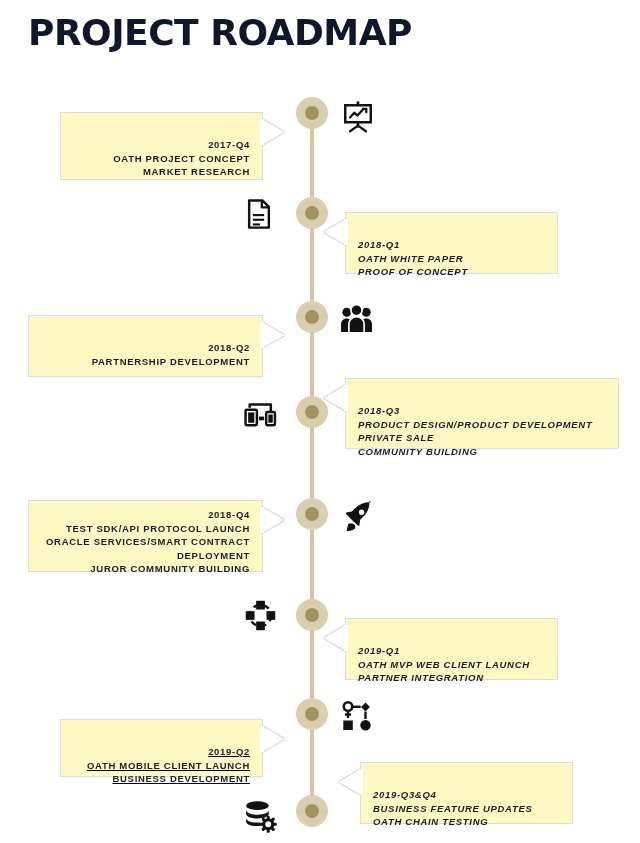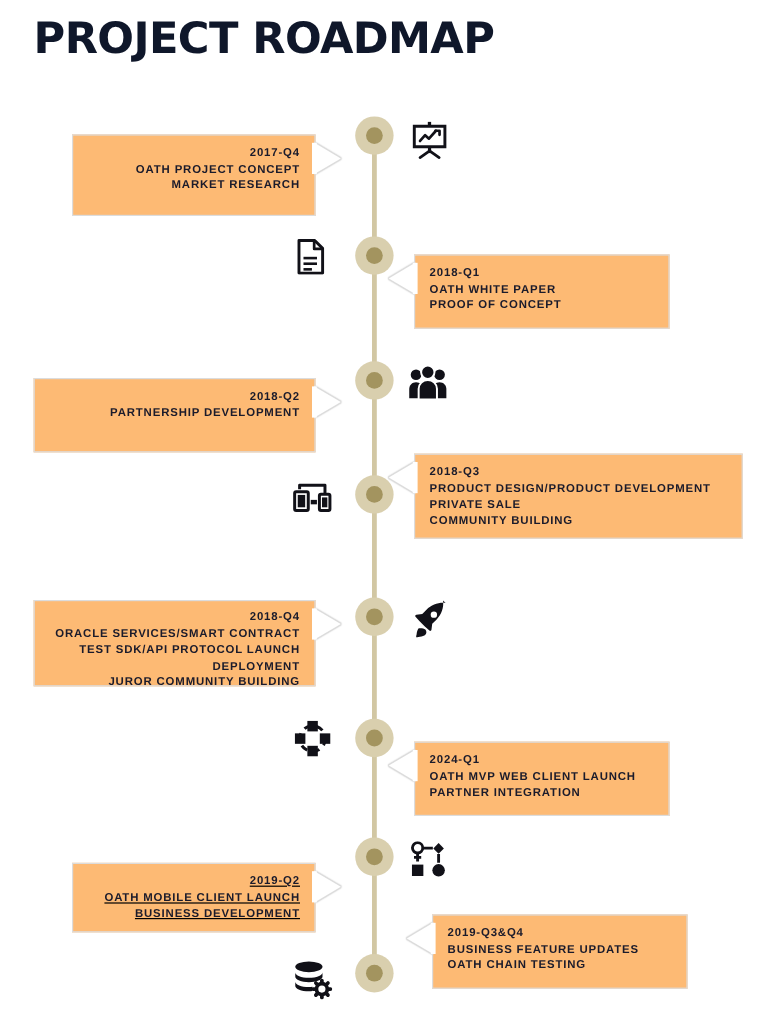--- a/index.html
+++ b/index.html
@@ -55,33 +55,33 @@
     height: 14px;
     border-radius: 50%;
     background: #a3945f;
   }
 
   
   .callout {
     position: absolute;
     box-sizing: border-box;
     border: 1.5px solid #dcdcdc;
-    background: #fdba74;
-    padding: 8px 12px;
+    background: #fef9c3;
+    padding: 25px 12px;
   }
   .callout .qlabel,
   .callout .line {
     color: #1b1b2b;
     font-size: 9.5px;
     font-weight: bold;
     letter-spacing: 0.7px;
     line-height: 13.5px;
     white-space: nowrap;
   }
-  .callout.right-side { text-align: left; }
+  .callout.right-side { text-align: left; font-style: italic; }
   .callout.left-side  { text-align: right; }
 
   
   .notch {
     position: absolute;
     width: 0;
     height: 0;
   }
   .callout.left-side .notch {
     right: -22px;
@@ -209,38 +209,38 @@
     <rect x="21.5" y="13.5" width="8.5" height="13" rx="1.2" fill="none" stroke="currentColor" stroke-width="2.4"></rect>
     <rect x="23.6" y="16" width="4.3" height="8"></rect>
     <rect x="14.5" y="18" width="5" height="3.6"></rect>
   </svg>
 </div>
 
 <div class="callout left-side" style="left:28px; top:500px; width:235px; height:72px; padding-top:7px;">
   <div class="notch"></div>
   <div class="notch-cover"></div>
   <div class="qlabel">2018-Q4</div>
+  <div class="line">TEST SDK/API PROTOCOL LAUNCH</div>
   <div class="line">ORACLE SERVICES/SMART CONTRACT</div>
-  <div class="line">TEST SDK/API PROTOCOL LAUNCH</div>
   <div class="line">DEPLOYMENT</div>
   <div class="line">JUROR COMMUNITY BUILDING</div>
 </div>
 <div class="icon" style="left:340px; top:500px; width:34px; height:34px;">
   <svg viewBox="0 0 32 32" fill="currentColor">
     <path d="M29.5 2.3c-5.4-.6-11 1.3-15 5.3l-3.3 3.3-4.6.6c-.8.1-1.2 1-.7 1.6l3.2 3.6 4.1 4.1 3.6 3.2c.6.5 1.5.1 1.6-.7l.6-4.6 3.3-3.3c4-4 5.9-9.6 5.2-15z"></path>
     <circle cx="20.3" cy="11.5" r="2.5" fill="#fff"></circle>
     <path d="M8.4 22.1c-1.6 1.6-2 7.2-2 7.2s5.6-.4 7.2-2c1.1-1.1 1.1-2.9 0-4.1-1.1-1.1-3-1.2-5.2-1.1z"></path>
     <path d="M3 29.3l3.2-3.2" stroke="#fff" stroke-width="1.6"></path>
   </svg>
 </div>
 
 <div class="callout right-side" style="left:345px; top:618px; width:213px; height:62px;">
   <div class="notch"></div>
   <div class="notch-cover"></div>
-  <div class="qlabel">2024-Q1</div>
+  <div class="qlabel">2019-Q1</div>
   <div class="line">OATH MVP WEB CLIENT LAUNCH</div>
   <div class="line">PARTNER INTEGRATION</div>
 </div>
 <div class="icon" style="left:245px; top:600px; width:31px; height:31px;">
   <svg viewBox="0 0 32 32" fill="currentColor">
     <circle cx="16" cy="16" r="11" fill="none" stroke="currentColor" stroke-width="2.6" stroke-dasharray="6 5"></circle>
     <rect x="11.5" y="0.8" width="9" height="9"></rect>
     <rect x="11.5" y="22.2" width="9" height="9"></rect>
     <rect x="0.8" y="11.5" width="9" height="9"></rect>
     <rect x="22.2" y="11.5" width="9" height="9"></rect>

